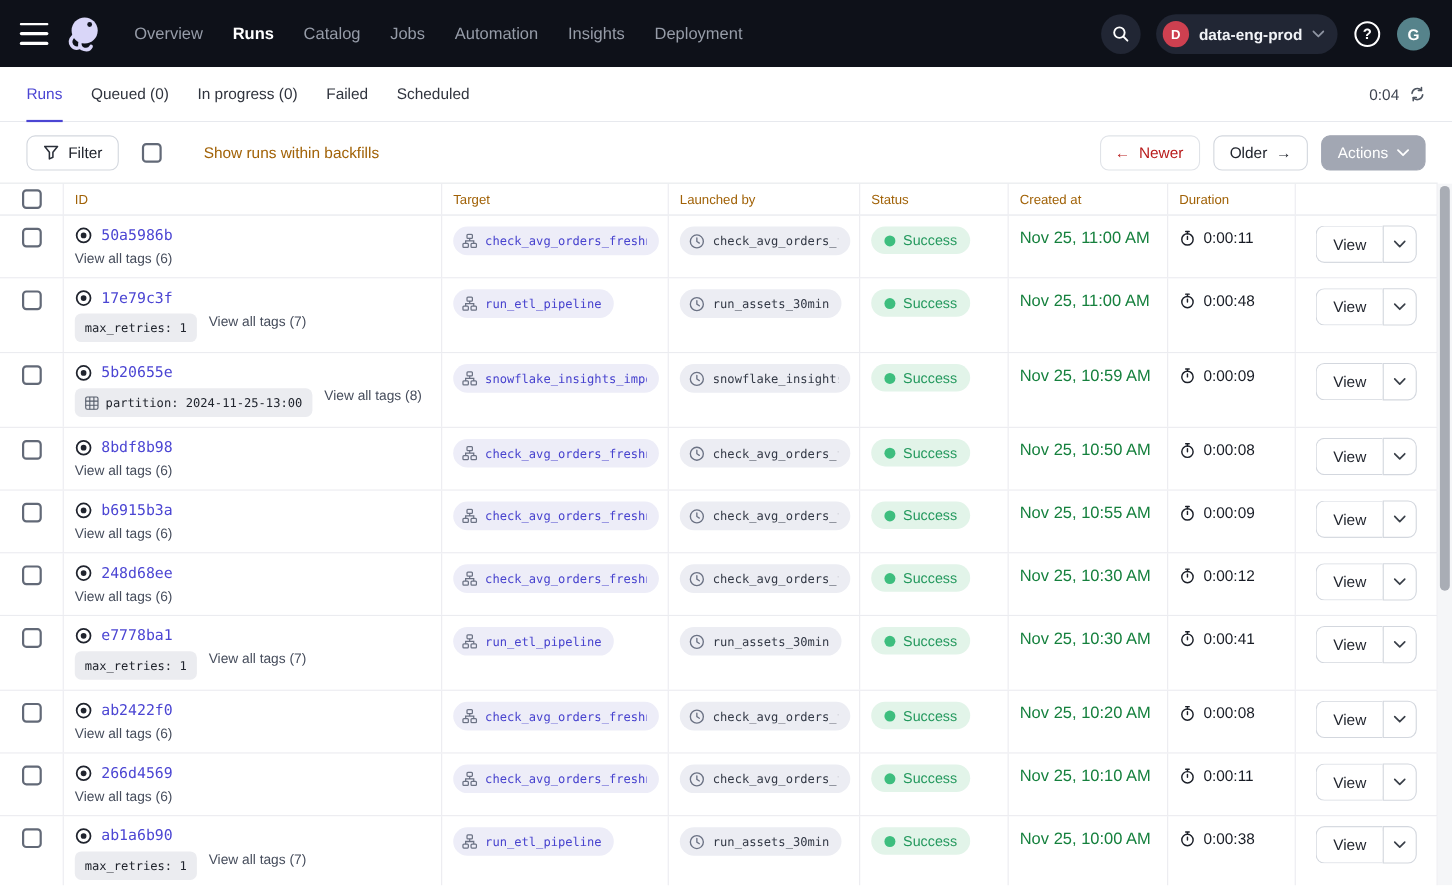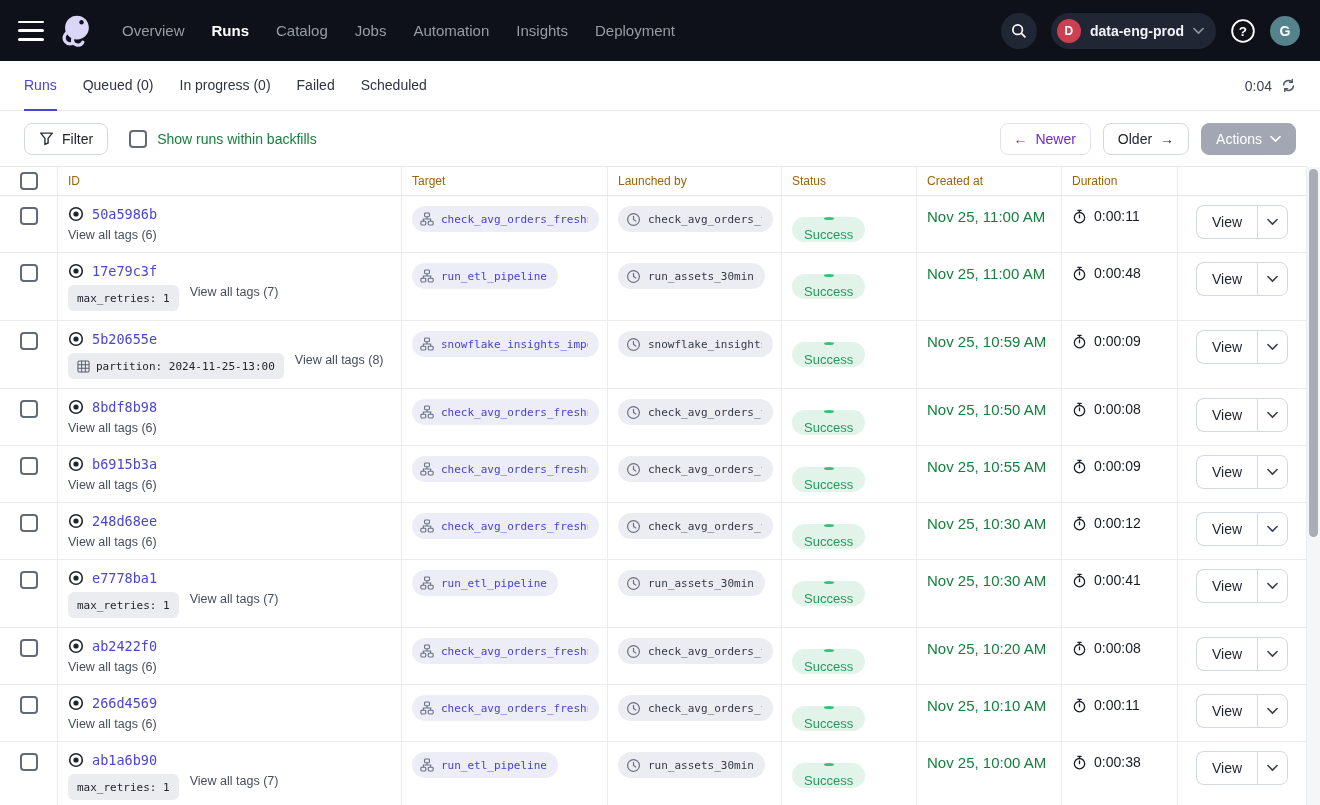--- a/index.html
+++ b/index.html
@@ -29,23 +29,23 @@
   .tabs { display:flex; gap:26px; }
   .tab { display:flex; align-items:center; font-size:14px; font-weight:500; color:#30343E; border-bottom:2px solid transparent; margin-bottom:-1px; cursor:pointer; }
   .tab.active { color:var(--accent,#4B45D3); border-bottom-color:var(--accent,#4B45D3); }
   .timer-group { margin-left:auto; display:flex; align-items:center; gap:9px; color:#3E4450; font-size:14px; }
 
   
   .toolbar { height:55px; display:flex; align-items:center; padding:0 24px; gap:21px; background:#fff; }
   .btn { display:inline-flex; align-items:center; gap:8px; height:32px; padding:0 14px; background:#fff; border:1px solid #D3D7DE; border-radius:8px; font-size:14px; color:#20242D; cursor:pointer; font-family:inherit; }
   .checkbox-group { display:flex; align-items:center; gap:10px; }
   .checkbox { width:18px; height:18px; border:2px solid #626977; border-radius:4px; background:#fff; display:inline-block; cursor:pointer; flex:none; }
-  .checkbox-label { font-size:14px; color:#15803d; }
+  .checkbox-label { font-size:14px; color:#a16207;margin-left:28px; }
   .toolbar-right { margin-left:auto; display:flex; align-items:center; gap:12px; }
-  .btn.disabled { color:#6d28d9; border-color:#E0E3E8; cursor:default;padding-left:12px; }
+  .btn.disabled { color:#b91c1c; border-color:#E0E3E8; cursor:default;padding-left:12px; }
   .btn.primary-gray { background:#A2A7B3; border-color:#A2A7B3; color:#fff; }
   .arrow-left::before { content:"←"; font-size:14px; }
   .arrow-right::before { content:"→"; font-size:14px; }
 
   
   .table { width:1307px; border-top:1px solid #E6E8EC; }
   .thead, .trow { display:grid; grid-template-columns:58px 344px 206px 174px 135px 145px 116px 129px; }
   .thead { height:29px; border-bottom:1px solid #E4E6EB; }
   .th { display:flex; align-items:center; font-size:12px; color:#a16207; padding-left:10px; border-right:1px solid #EBECF0; }
   .th:first-child { justify-content:center; padding-left:0; }
@@ -57,21 +57,21 @@
   .run-id { font-family:"DejaVu Sans Mono","Liberation Mono",monospace; font-size:13.5px; color:var(--accent,#4B45D3); text-decoration:none; cursor:pointer; }
   .tag-line { display:flex; align-items:flex-start; gap:11px; margin-top:6px; margin-left:0; }
   .tag-pill { display:inline-flex; align-items:center; gap:6px; height:26px; padding:0 9px; border-radius:6px; background:#EBECF0; font-family:"DejaVu Sans Mono","Liberation Mono",monospace; font-size:11px; color:#20242D; cursor:pointer; }
   .view-tags { font-size:12.5px; color:#464D5C; text-decoration:none; cursor:pointer; }
   .pill { display:inline-flex; align-items:center; gap:7px; height:26px; padding:0 11px 0 8px; border-radius:13px; background:#EDEEF5; max-width:100%; }
   .pill .pill-text { font-family:"DejaVu Sans Mono","Liberation Mono",monospace; font-size:11px; white-space:nowrap; overflow:hidden; }
   .target-pill { background:#EDEDF8; cursor:pointer; }
   .target-pill .pill-text { color:#4742CE; }
   .launched-pill { background:#ECEDF3; cursor:pointer; }
   .launched-pill .pill-text { color:#333946; }
-  .status-pill { display:inline-flex; align-items:center; gap:7px; height:25px; padding:0 12px; border-radius:13px; background:var(--success-bg,#E2F4E9);flex-direction:column; }
+  .status-pill { display:inline-flex; align-items:center; gap:7px; height:25px; padding:0 12px; border-radius:13px; background:var(--success-bg,#E2F4E9); }
   .status-dot { width:10px; height:10px; border-radius:50%; background:var(--success-dot,#3DBE7E); }
   .status-text { font-size:13px; color:var(--success-text,#24995E); }
   .created-at { font-size:15px; color:#15803d; padding-top:2px; display:inline-block; }
   .duration-wrap { display:inline-flex; align-items:center; gap:7px; color:#171B24; font-size:14px; padding-top:2px; }
   .view-group { display:inline-flex; margin-left:4px; }
   .view-btn { height:34px; padding:0 15px; background:#fff; border:1px solid #D3D7DE; border-right:none; border-radius:8px 0 0 8px; font-size:14px; color:#1F232C; cursor:pointer; font-family:inherit; }
   .view-caret { height:34px; width:31px; background:#fff; border:1px solid #D3D7DE; border-radius:0 8px 8px 0; display:flex; align-items:center; justify-content:center; color:#3A4049; cursor:pointer; }
   .col-actions { padding-top:9px; padding-left:14px; }
 
   

